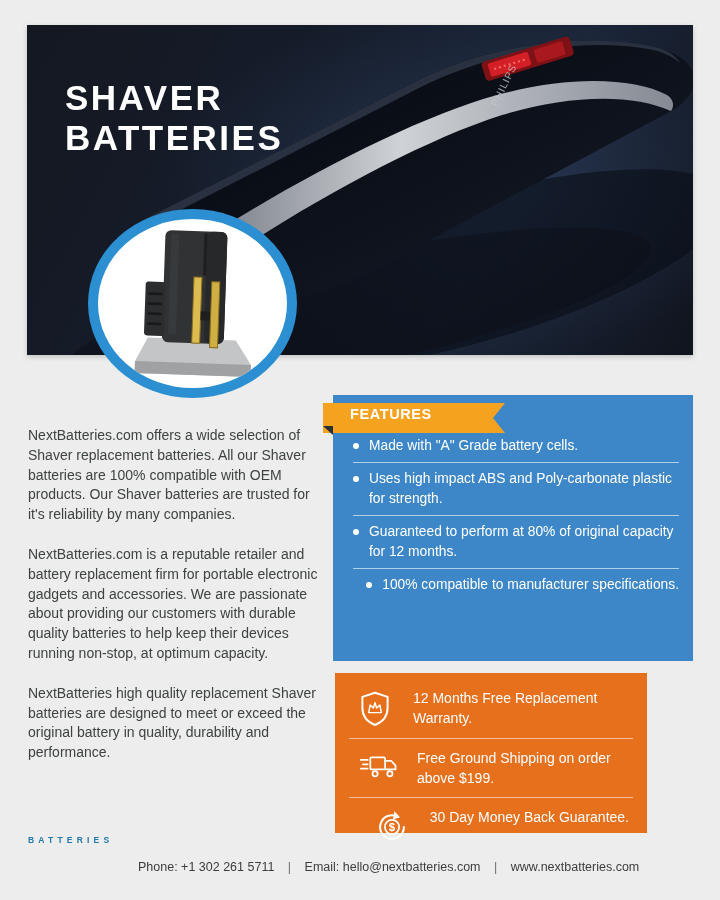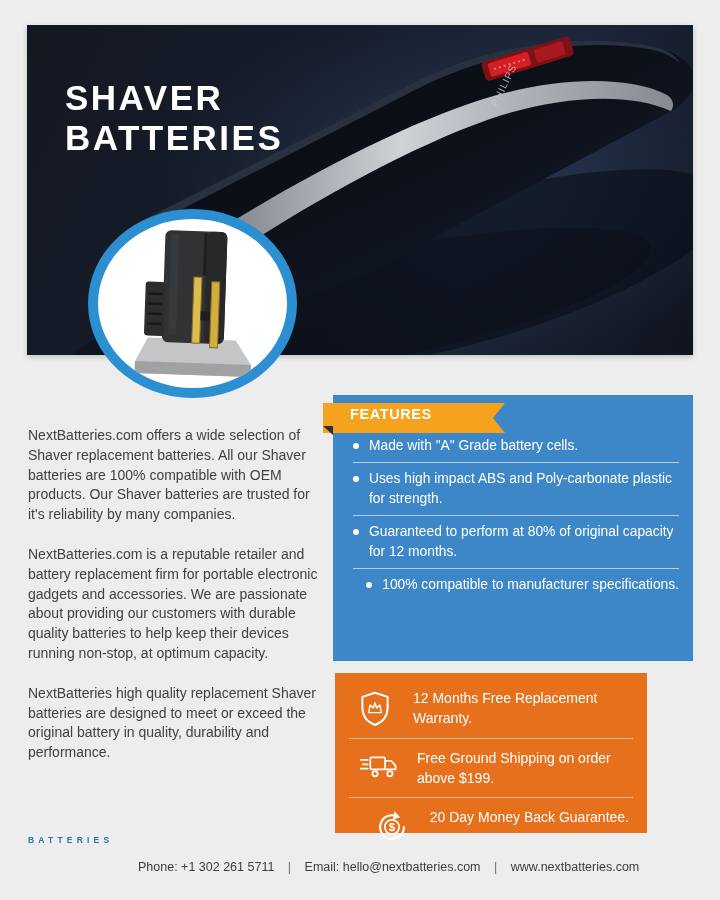--- a/index.html
+++ b/index.html
@@ -202,21 +202,21 @@
     </div>
     <div class="benefit-row">
       <span class="bicon">
         <svg width="38" height="38" viewBox="0 0 40 40" fill="none">
           <path d="M32.5 20 A12.5 12.5 0 1 1 26 9.2" stroke="#ffffff" stroke-width="2.2" stroke-linecap="round"></path>
           <path d="M22.5 3.5 L28.5 9.8 L21 12 Z" fill="#ffffff"></path>
           <circle cx="20" cy="20" r="7.5" stroke="#ffffff" stroke-width="1.8"></circle>
           <text x="20" y="24.5" font-size="12" font-weight="bold" fill="#ffffff" text-anchor="middle" font-family="Liberation Sans, sans-serif">$</text>
         </svg>
       </span>
-      <span class="btext">20 Day Money Back Guarantee.</span>
+      <span class="btext">30 Day Money Back Guarantee.</span>
     </div>
   </div>
 
   <div class="footer-logo">
     <div class="logo-secondary">BATTERIES</div>
   </div>
   <div class="contact">
     <span>Phone: +1 302 261 5711</span>
     <span class="pipe">|</span>
     <span>Email: hello@nextbatteries.com</span>

